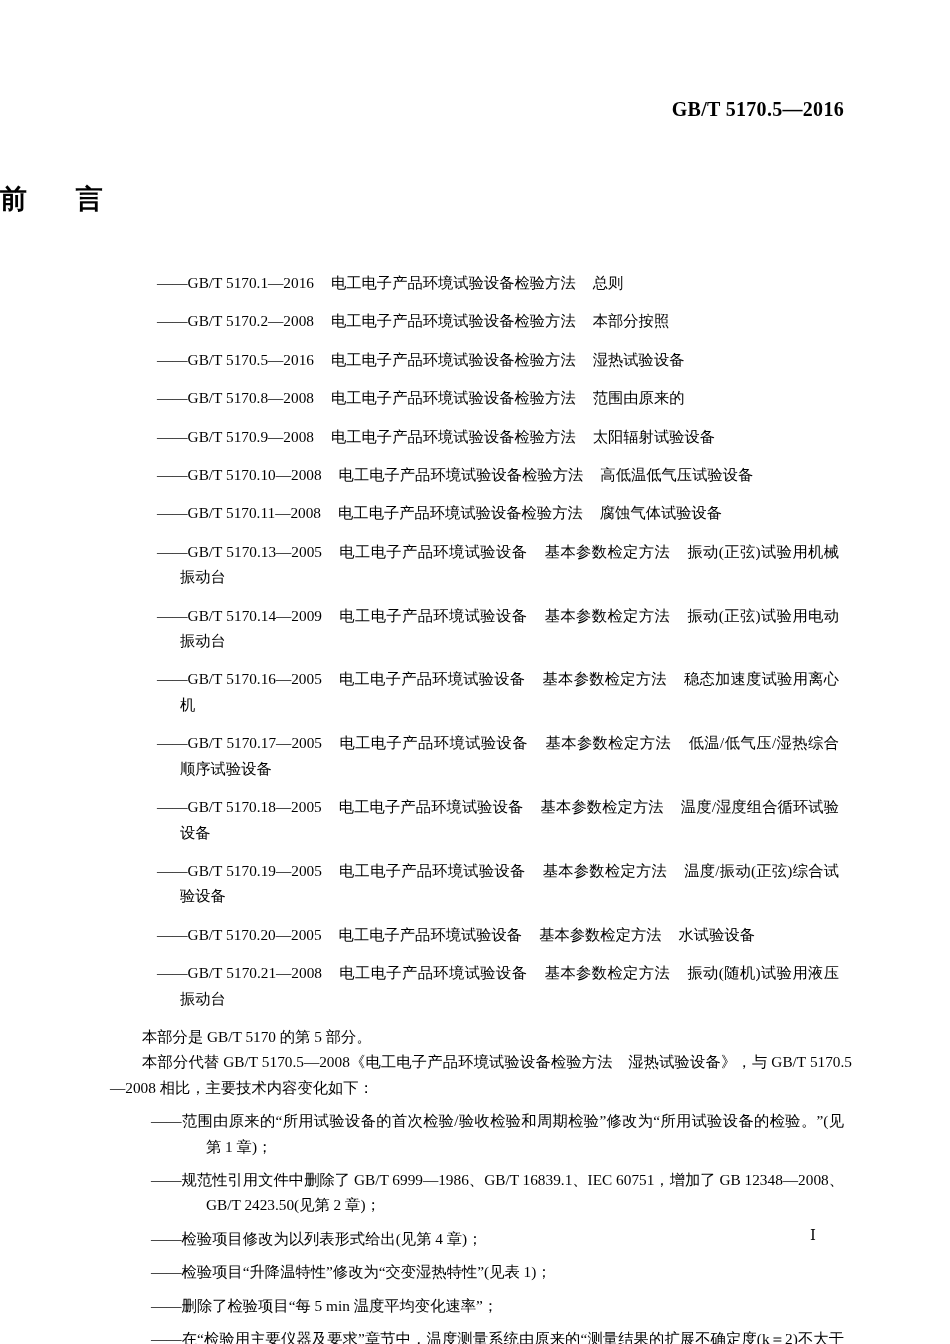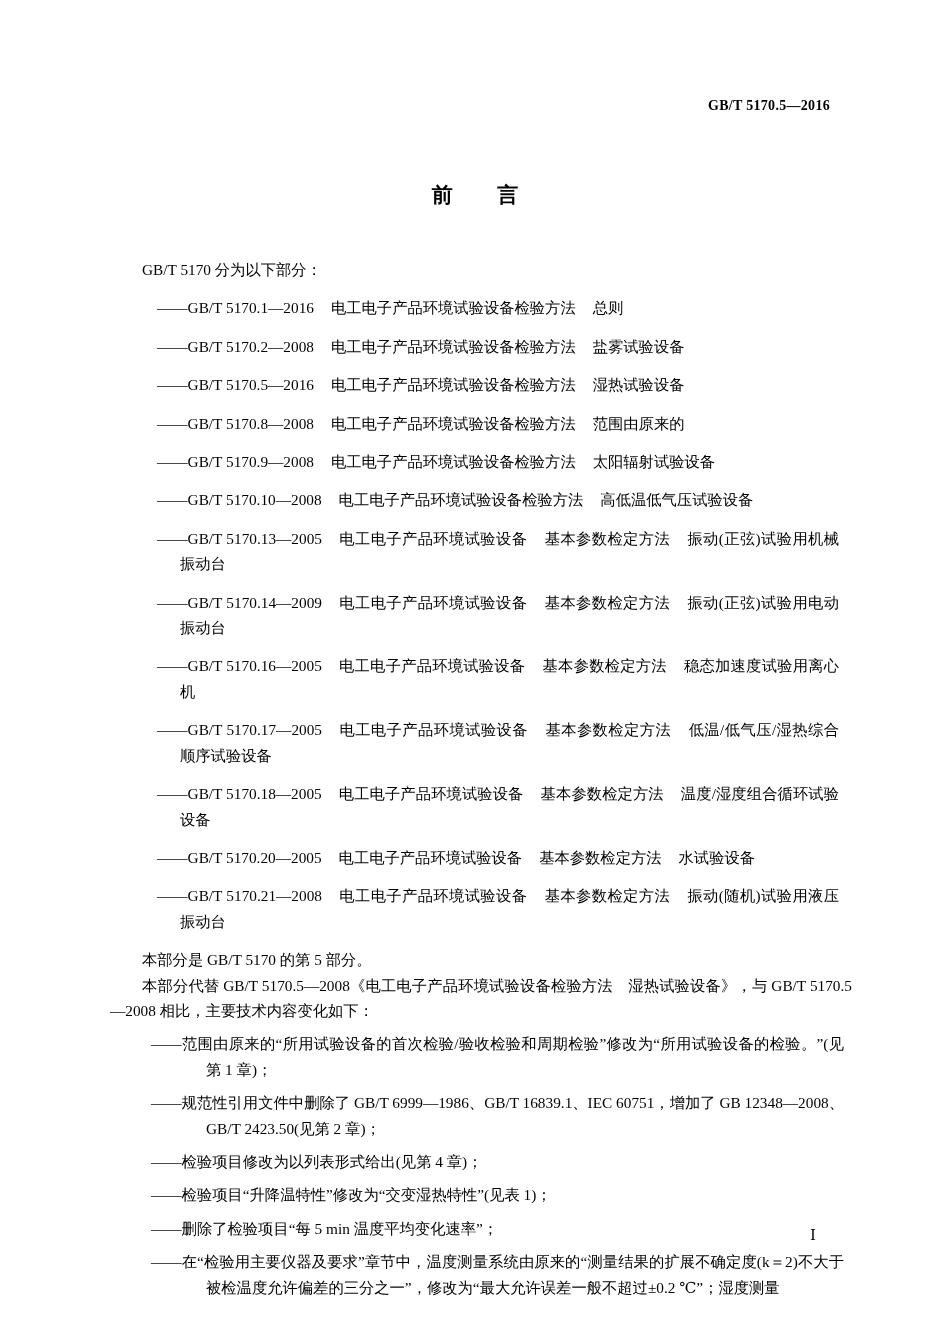--- a/index.html
+++ b/index.html
@@ -15,38 +15,37 @@
     font-family: "Liberation Serif", "DejaVu Serif", serif;
     color: #000000;
     overflow: hidden;
   }
 
   
   .header {
     position: absolute;
     top: 98px;
     left: 110px;
-    right: 120px;
+    right: 106px;
     height: 22px;
     text-align: right;
-    font-size: 14px;
+    font-size: 20px;
     letter-spacing: 0.3px;
   }
   .header .std-no {
     font-weight: bold;
   }
 
   
   .doc-title {
     position: absolute;
     top: 181px;
     left: 0;
     width: 950px;
-    text-align: center;
-    font-size: 21px;
+    font-size: 27px;
     font-weight: bold;
     font-family: "DejaVu Sans", "Liberation Sans", sans-serif;
   }
   .doc-title .ch { display: inline-block; }
   .doc-title .gap { display: inline-block; width: 30px; }
 
   
   .body {
     position: absolute;
     top: 257px;
@@ -116,46 +115,47 @@
   </div>
 
   <div class="doc-title">
     <span class="ch">前</span>
     <span class="gap"></span>
     <span class="ch">言</span>
   </div>
 
   <div class="body">
 
-    <p class="p">GB/T 5170 分为以下部分：</p>
 
     <p class="dash-item"><span class="code">——GB/T 5170.1—2016</span><span class="sp-m"></span><span>电工电子产品环境试验设备检验方法</span><span class="sp-m"></span><span>总则</span></p>
 
-    <p class="dash-item"><span class="code">——GB/T 5170.2—2008</span><span class="sp-m"></span><span>电工电子产品环境试验设备检验方法</span><span class="sp-m"></span><span>盐雾试验设备</span></p>
+    <p class="dash-item"><span class="code">——GB/T 5170.2—2008</span><span class="sp-m"></span><span>电工电子产品环境试验设备检验方法</span><span class="sp-m"></span><span>本部分按照</span></p>
 
     <p class="dash-item"><span class="code">——GB/T 5170.5—2016</span><span class="sp-m"></span><span>电工电子产品环境试验设备检验方法</span><span class="sp-m"></span><span>湿热试验设备</span></p>
 
     <p class="dash-item"><span class="code">——GB/T 5170.8—2008</span><span class="sp-m"></span><span>电工电子产品环境试验设备检验方法</span><span class="sp-m"></span><span>范围由原来的</span></p>
 
     <p class="dash-item"><span class="code">——GB/T 5170.9—2008</span><span class="sp-m"></span><span>电工电子产品环境试验设备检验方法</span><span class="sp-m"></span><span>太阳辐射试验设备</span></p>
 
     <p class="dash-item"><span class="code">——GB/T 5170.10—2008</span><span class="sp-m"></span><span>电工电子产品环境试验设备检验方法</span><span class="sp-m"></span><span>高低温低气压试验设备</span></p>
 
+    <p class="dash-item"><span class="code">——GB/T 5170.11—2008</span><span class="sp-m"></span><span>电工电子产品环境试验设备检验方法</span><span class="sp-m"></span><span>腐蚀气体试验设备</span></p>
 
     <p class="dash-item just-full"><span class="code">——GB/T 5170.13—2005</span><span class="sp-m"></span><span>电工电子产品环境试验设备</span><span class="sp-m"></span><span>基本参数检定方法</span><span class="sp-m"></span><span>振动(正弦)试验用机械振动台</span></p>
 
     <p class="dash-item just-full"><span class="code">——GB/T 5170.14—2009</span><span class="sp-m"></span><span>电工电子产品环境试验设备</span><span class="sp-m"></span><span>基本参数检定方法</span><span class="sp-m"></span><span>振动(正弦)试验用电动振动台</span></p>
 
 
     <p class="dash-item just-full"><span class="code">——GB/T 5170.16—2005</span><span class="sp-m"></span><span>电工电子产品环境试验设备</span><span class="sp-m"></span><span>基本参数检定方法</span><span class="sp-m"></span><span>稳态加速度试验用离心机</span></p>
 
     <p class="dash-item just-full"><span class="code">——GB/T 5170.17—2005</span><span class="sp-m"></span><span>电工电子产品环境试验设备</span><span class="sp-m"></span><span>基本参数检定方法</span><span class="sp-m"></span><span>低温/低气压/湿热综合顺序试验设备</span></p>
 
     <p class="dash-item just-full"><span class="code">——GB/T 5170.18—2005</span><span class="sp-m"></span><span>电工电子产品环境试验设备</span><span class="sp-m"></span><span>基本参数检定方法</span><span class="sp-m"></span><span>温度/湿度组合循环试验设备</span></p>
 
+    <p class="dash-item just-full"><span class="code">——GB/T 5170.19—2005</span><span class="sp-m"></span><span>电工电子产品环境试验设备</span><span class="sp-m"></span><span>基本参数检定方法</span><span class="sp-m"></span><span>温度/振动(正弦)综合试验设备</span></p>
 
     <p class="dash-item"><span class="code">——GB/T 5170.20—2005</span><span class="sp-m"></span><span>电工电子产品环境试验设备</span><span class="sp-m"></span><span>基本参数检定方法</span><span class="sp-m"></span><span>水试验设备</span></p>
 
     <p class="dash-item just-full"><span class="code">——GB/T 5170.21—2008</span><span class="sp-m"></span><span>电工电子产品环境试验设备</span><span class="sp-m"></span><span>基本参数检定方法</span><span class="sp-m"></span><span>振动(随机)试验用液压振动台</span></p>
 
     <p class="p">本部分是 GB/T 5170 的第 5 部分。</p>
 
     <p class="p just-full">本部分代替 GB/T 5170.5—2008《电工电子产品环境试验设备检验方法　湿热试验设备》，与 GB/T 5170.5—2008 相比，主要技术内容变化如下：</p>
 
     <p class="dash-item2 just-full">——范围由原来的“所用试验设备的首次检验/验收检验和周期检验”修改为“所用试验设备的检验。”(见第 1 章)；</p>

